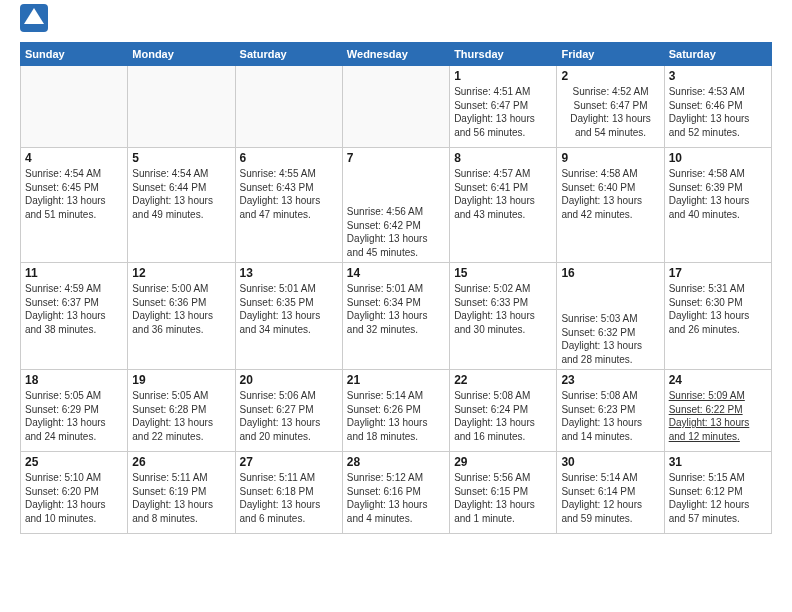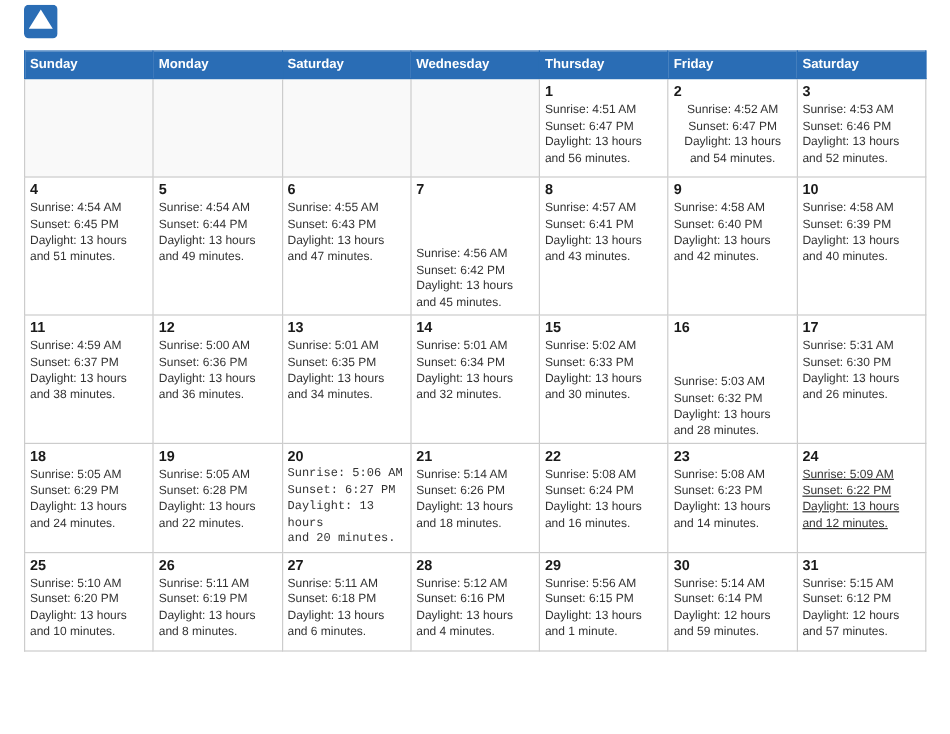--- a/index.html
+++ b/index.html
@@ -262,21 +262,21 @@
           </td>
           <td>
             <span class="day-num">19</span>
             <div class="day-info" style="white-space: pre-line;">Sunrise: 5:05 AM
 Sunset: 6:28 PM
 Daylight: 13 hours
 and 22 minutes.</div>
           </td>
           <td>
             <span class="day-num">20</span>
-            <div class="day-info" style="white-space: pre-line; font-family: Liberation Mono, monospace;">Sunrise: 5:06 AM
+            <div class="day-info" style="white-space: pre-line;">Sunrise: 5:06 AM
 Sunset: 6:27 PM
 Daylight: 13 hours
 and 20 minutes.</div>
           </td>
           <td>
             <span class="day-num">21</span>
             <div class="day-info" style="white-space: pre-line;">Sunrise: 5:14 AM
 Sunset: 6:26 PM
 Daylight: 13 hours
 and 18 minutes.</div>

